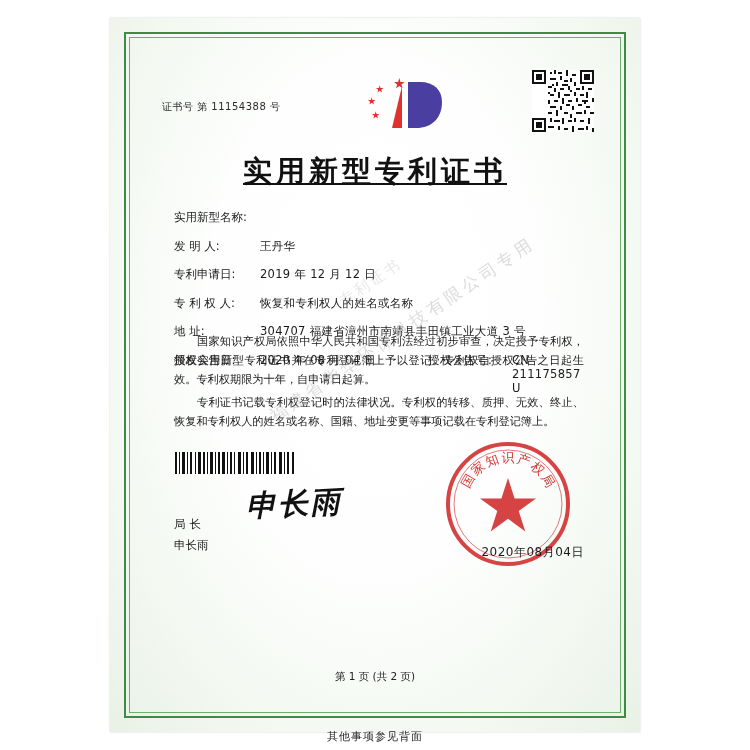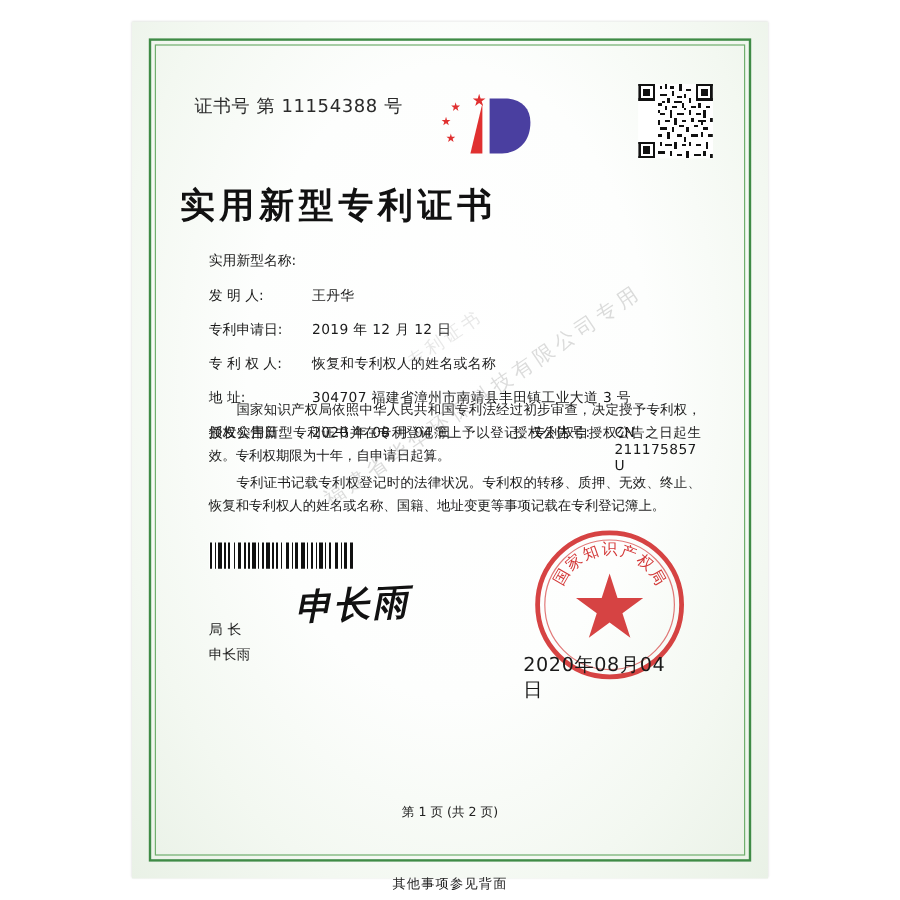--- a/index.html
+++ b/index.html
@@ -32,40 +32,41 @@
   .cert:after{
     content:"";
     position:absolute;left:19px;top:19px;right:19px;bottom:19px;
     border:1px solid #6fae6d;
   }
   .inner{
     position:absolute;left:40px;top:34px;right:40px;bottom:26px;
   }
   
   .topline{
-    position:absolute;left:12px;top:27px;
-    font-size:15px;color:#2a2a2a;letter-spacing:.5px;text-align:right;
+    position:absolute;left:12px;top:48px;
+    font-size:10px;color:#2a2a2a;letter-spacing:.5px;text-align:right;
   }
   
   .logo{
     position:absolute;left:196px;top:22px;width:110px;height:62px;
   }
   
   .qr{
     position:absolute;right:6px;top:18px;width:62px;height:62px;
     background:#fff;
   }
   .qr svg{display:block;}
   
   .title{
     position:absolute;left:0;right:0;top:100px;
-    text-align:left;
+    text-align:center;
     font-family:"DejaVu Sans","Liberation Sans",sans-serif;
     font-size:29px;font-weight:bold;color:#111;
     letter-spacing:4px;
+    text-decoration:underline;
   }
   
   .fields{
     position:absolute;left:24px;right:14px;top:158px;
   }
   .row{
     display:flex;align-items:flex-start;
     margin-bottom:13.5px;
     font-size:11.5px;color:#1a1a1a;
   }
@@ -103,23 +104,23 @@
     font-style:italic;font-weight:bold;
     letter-spacing:2px;
     transform:rotate(-3deg);
   }
   
   .seal{
     position:absolute;right:28px;top:388px;
     width:128px;height:128px;
   }
   .sealdate{
-    position:absolute;right:36px;top:492px;
-    width:128px;text-align:left;
-    font-size:16px;color:#1a1a1a;
+    position:absolute;right:16px;top:492px;
+    width:128px;text-align:right;
+    font-size:12px;color:#1a1a1a;
     letter-spacing:.5px;
   }
   
   .pagefoot{
     position:absolute;left:0;right:0;bottom:22px;
     text-align:center;font-size:10.5px;color:#222;
   }
   .footnote{
     position:absolute;left:0;right:0;bottom:6px;
     text-align:center;font-size:11px;color:#222;letter-spacing:1px;

